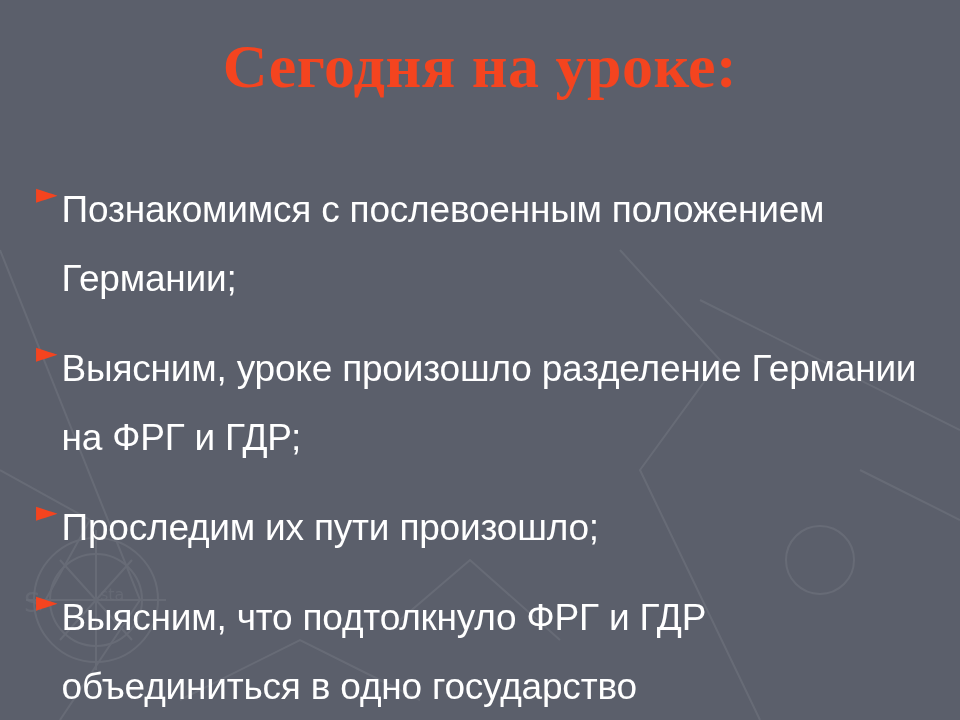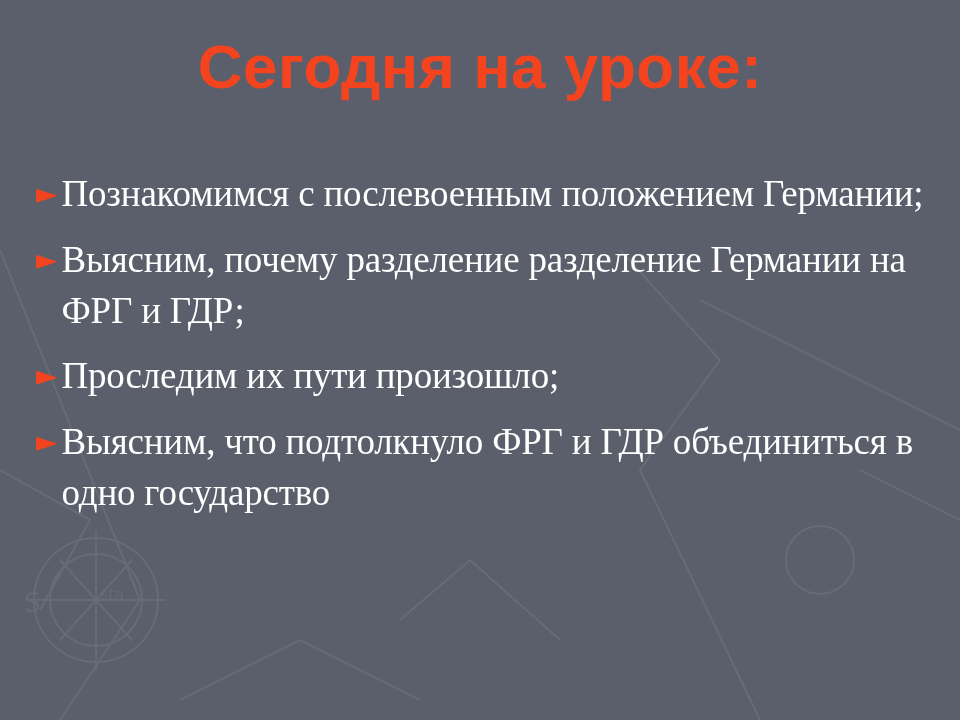--- a/index.html
+++ b/index.html
@@ -24,21 +24,21 @@
     position: absolute;
     inset: 0;
     pointer-events: none;
   }
   .slide-title {
     position: absolute;
     top: 34px;
     left: 0;
     width: 960px;
     text-align: center;
-    font-family: Liberation Sans, sans-serif;
+    font-family: Liberation Serif, serif;
     font-weight: bold;
     font-size: 62px;
     line-height: 1.05;
     color: #f4441f;
     letter-spacing: 0.5px;
   }
   .body-list {
     position: absolute;
     top: 168px;
     left: 30px;
@@ -56,24 +56,25 @@
     flex: 0 0 auto;
     color: #f4441f;
     font-size: 28px;
     line-height: 52px;
     margin-right: 4px;
     margin-left: 6px;
   }
   .bullet-text {
     flex: 1 1 auto;
     color: #ffffff;
-    font-family: Liberation Serif, serif;
+    font-family: Liberation Sans, sans-serif;
     font-size: 37px;
-    line-height: 51px;
+    line-height: 69px;
     letter-spacing: -0.2px;
+    margin-top: 7px;
   }
 </style>
 </head>
 <body>
 
 <div class="slide">
 
   <svg class="bg-art" width="960" height="720" viewBox="0 0 960 720">
     <g stroke="#6a6e79" stroke-width="2" fill="none" opacity="0.85">
       <path d="M 0 250 L 140 600 L 60 720"></path>
@@ -99,21 +100,21 @@
 
   <ul class="body-list">
 
     <li class="bullet-row">
       <span class="bullet-marker">►</span>
       <span class="bullet-text">Познакомимся с послевоенным положением Германии;</span>
     </li>
 
     <li class="bullet-row">
       <span class="bullet-marker">►</span>
-      <span class="bullet-text">Выясним, почему разделение разделение Германии на ФРГ и ГДР;</span>
+      <span class="bullet-text">Выясним, уроке произошло разделение Германии на ФРГ и ГДР;</span>
     </li>
 
     <li class="bullet-row">
       <span class="bullet-marker">►</span>
       <span class="bullet-text">Проследим их пути произошло;</span>
     </li>
 
     <li class="bullet-row">
       <span class="bullet-marker">►</span>
       <span class="bullet-text">Выясним, что подтолкнуло ФРГ и ГДР объединиться в одно государство</span>

